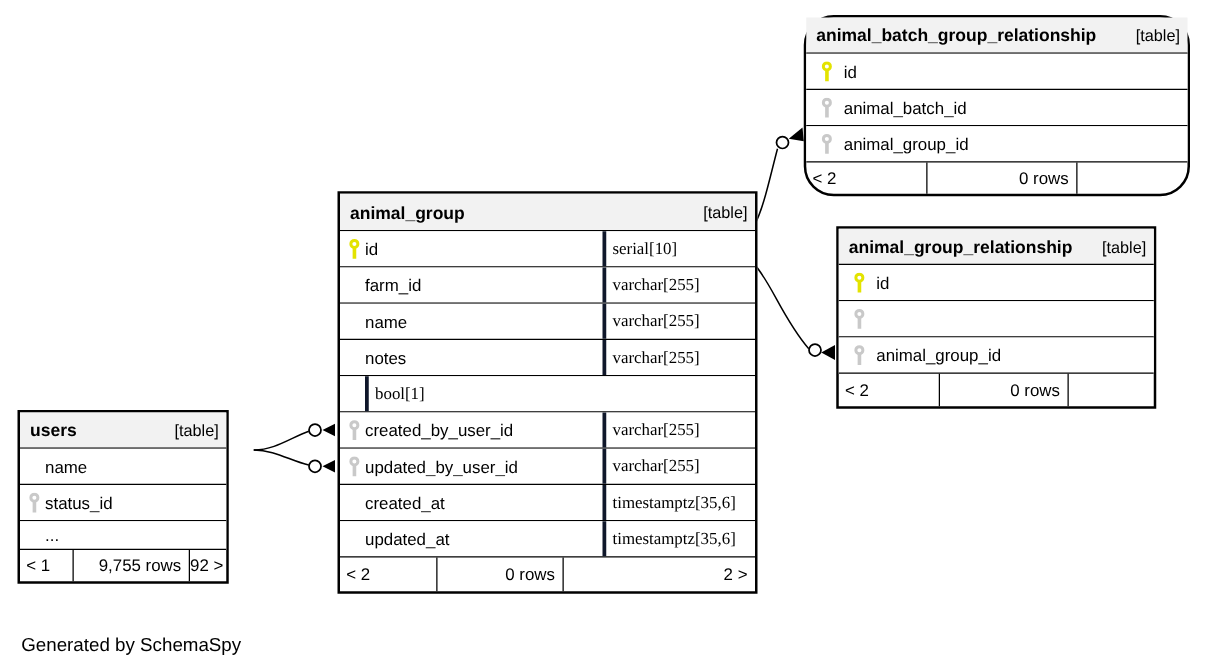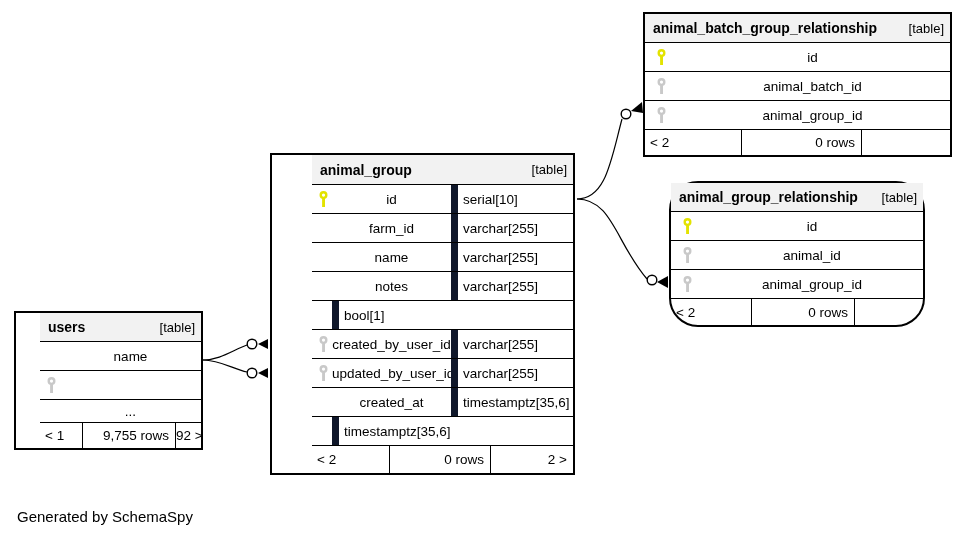--- a/index.html
+++ b/index.html
@@ -21,42 +21,43 @@
   .tbl-badge{font-size:13px;font-weight:normal;}
   .tbl-row{
     display:flex;align-items:center;border-bottom:1px solid #000;
     box-sizing:border-box;font-size:13.5px;background:#fff;
   }
   .tbl-row:nth-last-child(2){border-bottom:1px solid #000;}
   .key-cell{flex:none;display:flex;align-items:center;box-sizing:border-box;}
   .col-name{flex:1;white-space:nowrap;overflow:hidden;}
   .col-type{
     flex:none;align-self:stretch;display:flex;align-items:center;
-    border-left:7px solid #0f172a;box-sizing:border-box;padding-left:5px;
+    border-left:3px solid #0f172a;box-sizing:border-box;padding-left:5px;
     white-space:nowrap;
+    font-family:Liberation Serif, serif;
   }
   .tbl-footer{display:flex;box-sizing:border-box;font-size:13.5px;}
   .fcell{
     display:flex;align-items:center;box-sizing:border-box;flex:none;
     border-right:1px solid #000;white-space:nowrap;
   }
   .fcell:last-child{border-right:none;flex:1;}
   .fcell.f-left{justify-content:flex-start;padding-left:5px;}
   .fcell.f-mid{justify-content:flex-end;padding-right:6px;}
   .fcell.f-right{justify-content:flex-end;padding-right:6px;}
   .credit{position:absolute;left:17px;top:508px;font-size:15px;}
 
   
-  #tbl-0{left:643px;top:12px;width:309px;}
-  #tbl-1{left:669px;top:181px;width:256px;border-radius:29px;}
-  #tbl-2{left:270px;top:153px;width:305px;padding-left:40px;}
-  #tbl-3{left:14px;top:311px;width:189px;padding-left:24px;}
+  #tbl-0{left:643px;top:12px;width:309px;border-radius:24px;}
+  #tbl-1{left:669px;top:181px;width:256px;}
+  #tbl-2{left:270px;top:153px;width:336px;}
+  #tbl-3{left:14px;top:328px;width:169px;}
   #tbl-0 .tbl-header,#tbl-1 .tbl-header,#tbl-3 .tbl-header{height:29px;}
   #tbl-2 .tbl-header{height:30px;}
-  .tbl-row{height:29px;text-align:center;}
+  .tbl-row{height:29px;}
   .tbl-row.ellipsis{height:23px;}
   #tbl-0 .tbl-footer{height:25px;}
   #tbl-1 .tbl-footer{height:26px;}
   #tbl-2 .tbl-footer{height:27px;}
   #tbl-3 .tbl-footer{height:25px;}
   #tbl-2 .key-cell,#tbl-3 .key-cell{width:20px;padding-left:6px;}
   #tbl-0 .key-cell,#tbl-1 .key-cell{width:30px;padding-left:11px;}
   #tbl-2 .col-type{width:122px;}
 </style>
 </head>
@@ -135,21 +136,20 @@
       </span>
       <span class="col-name">id</span>
     </div>
     <div class="tbl-row">
       <span class="key-cell">
         <svg width="11" height="17" viewBox="0 0 11 17">
           <circle cx="5.5" cy="4.1" r="2.8" fill="none" stroke="#c9c9c9" stroke-width="2.4"></circle>
           <rect x="4.1" y="6.6" width="2.9" height="9.4" fill="#c9c9c9"></rect>
         </svg>
       </span>
-      <span class="col-name">animal_id</span>
     </div>
     <div class="tbl-row">
       <span class="key-cell">
         <svg width="11" height="17" viewBox="0 0 11 17">
           <circle cx="5.5" cy="4.1" r="2.8" fill="none" stroke="#c9c9c9" stroke-width="2.4"></circle>
           <rect x="4.1" y="6.6" width="2.9" height="9.4" fill="#c9c9c9"></rect>
         </svg>
       </span>
       <span class="col-name">animal_group_id</span>
     </div>
@@ -213,20 +213,21 @@
       <span class="col-name">updated_by_user_id</span>
       <span class="col-type">varchar[255]</span>
     </div>
     <div class="tbl-row">
       <span class="key-cell"></span>
       <span class="col-name">created_at</span>
       <span class="col-type">timestamptz[35,6]</span>
     </div>
     <div class="tbl-row">
       <span class="key-cell"></span>
+      <span class="col-name">updated_at</span>
       <span class="col-type">timestamptz[35,6]</span>
     </div>
     <div class="tbl-footer">
       <span class="fcell f-left" style="width: 78px;">&lt; 2</span>
       <span class="fcell f-mid" style="width: 101px;">0 rows</span>
       <span class="fcell f-right">2 &gt;</span>
     </div>
   </div>
 <div class="db-table" id="tbl-3">
     <div class="tbl-header">
@@ -237,20 +238,21 @@
       <span class="key-cell"></span>
       <span class="col-name">name</span>
     </div>
     <div class="tbl-row">
       <span class="key-cell">
         <svg width="11" height="17" viewBox="0 0 11 17">
           <circle cx="5.5" cy="4.1" r="2.8" fill="none" stroke="#c9c9c9" stroke-width="2.4"></circle>
           <rect x="4.1" y="6.6" width="2.9" height="9.4" fill="#c9c9c9"></rect>
         </svg>
       </span>
+      <span class="col-name">status_id</span>
     </div>
     <div class="tbl-row ellipsis">
       <span class="key-cell"></span>
       <span class="col-name">...</span>
     </div>
     <div class="tbl-footer">
       <span class="fcell f-left" style="width: 43px;">&lt; 1</span>
       <span class="fcell f-mid" style="width: 93px; text-align: right;">9,755 rows</span>
       <span class="fcell f-right">92 &gt;</span>
     </div>

